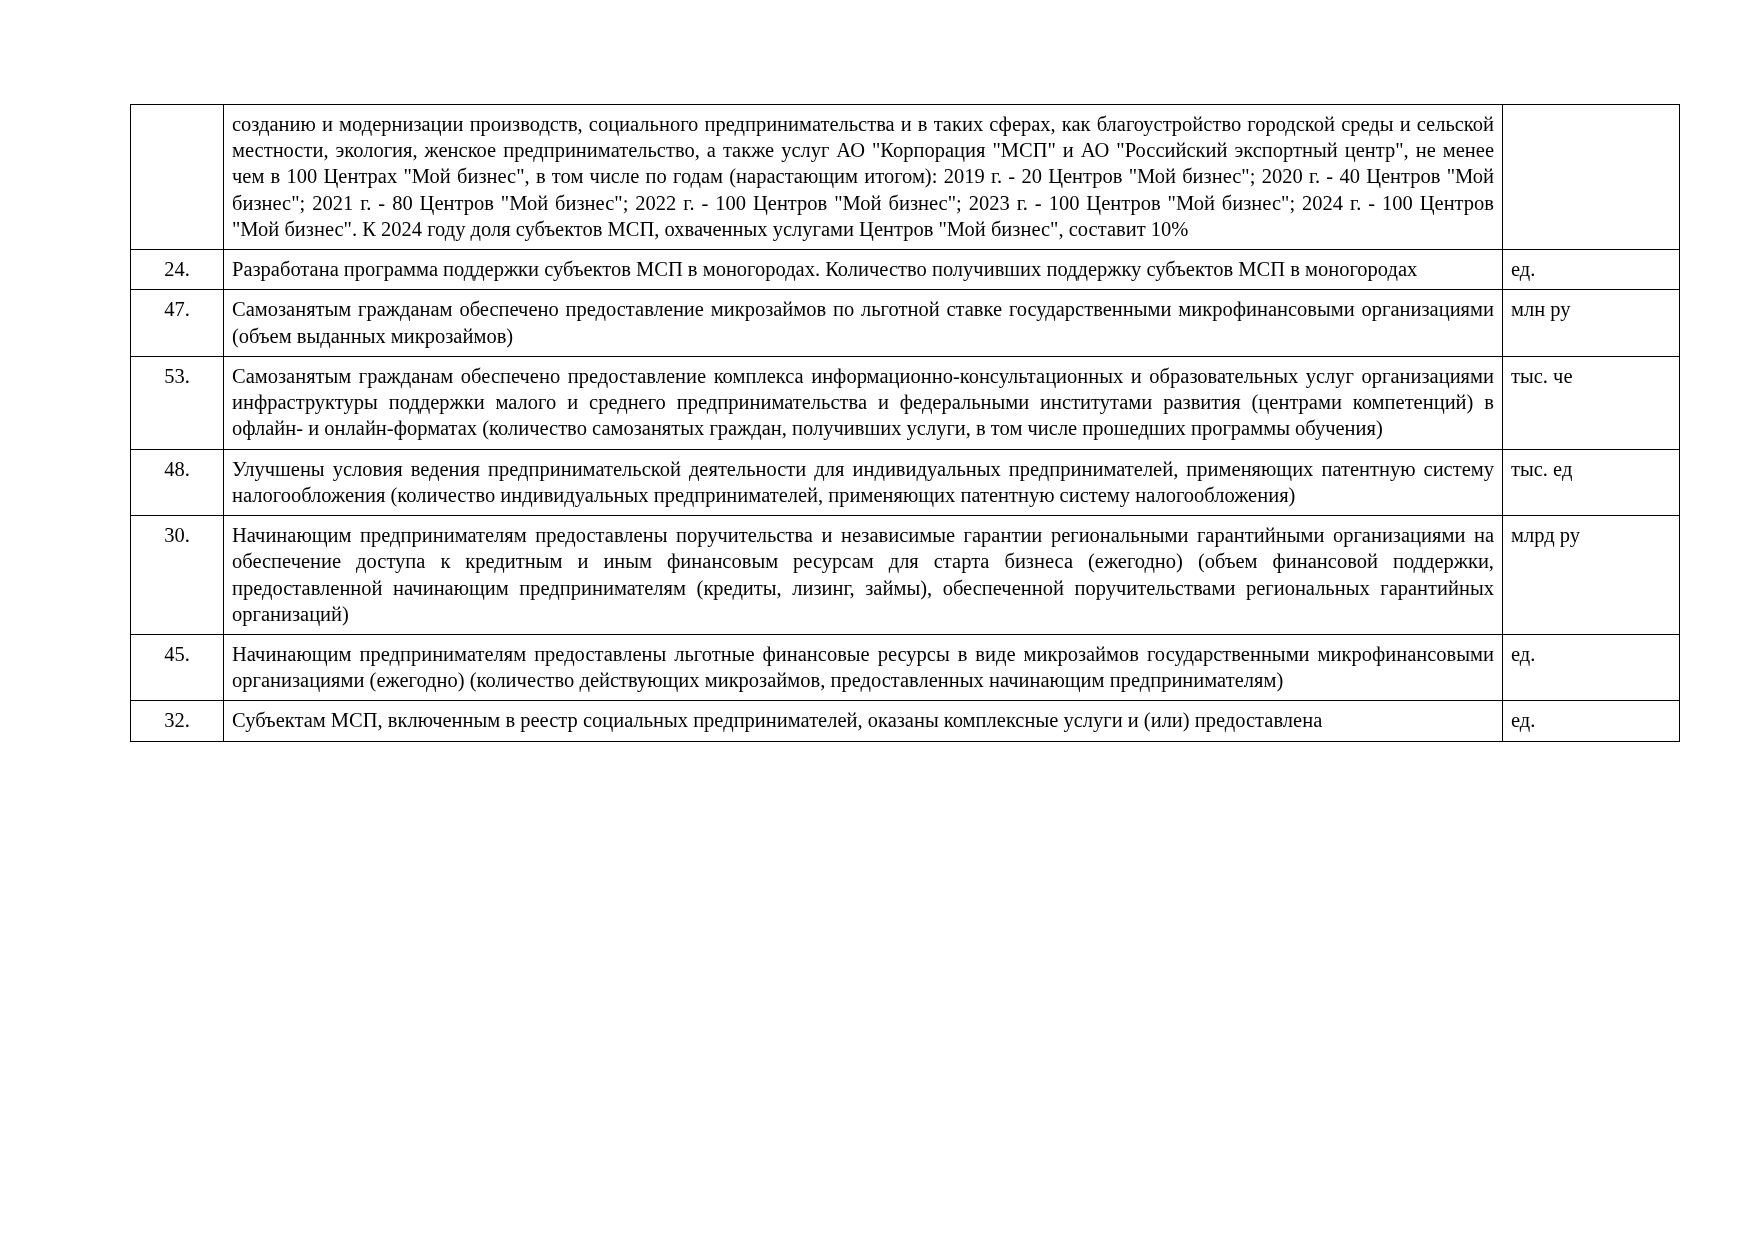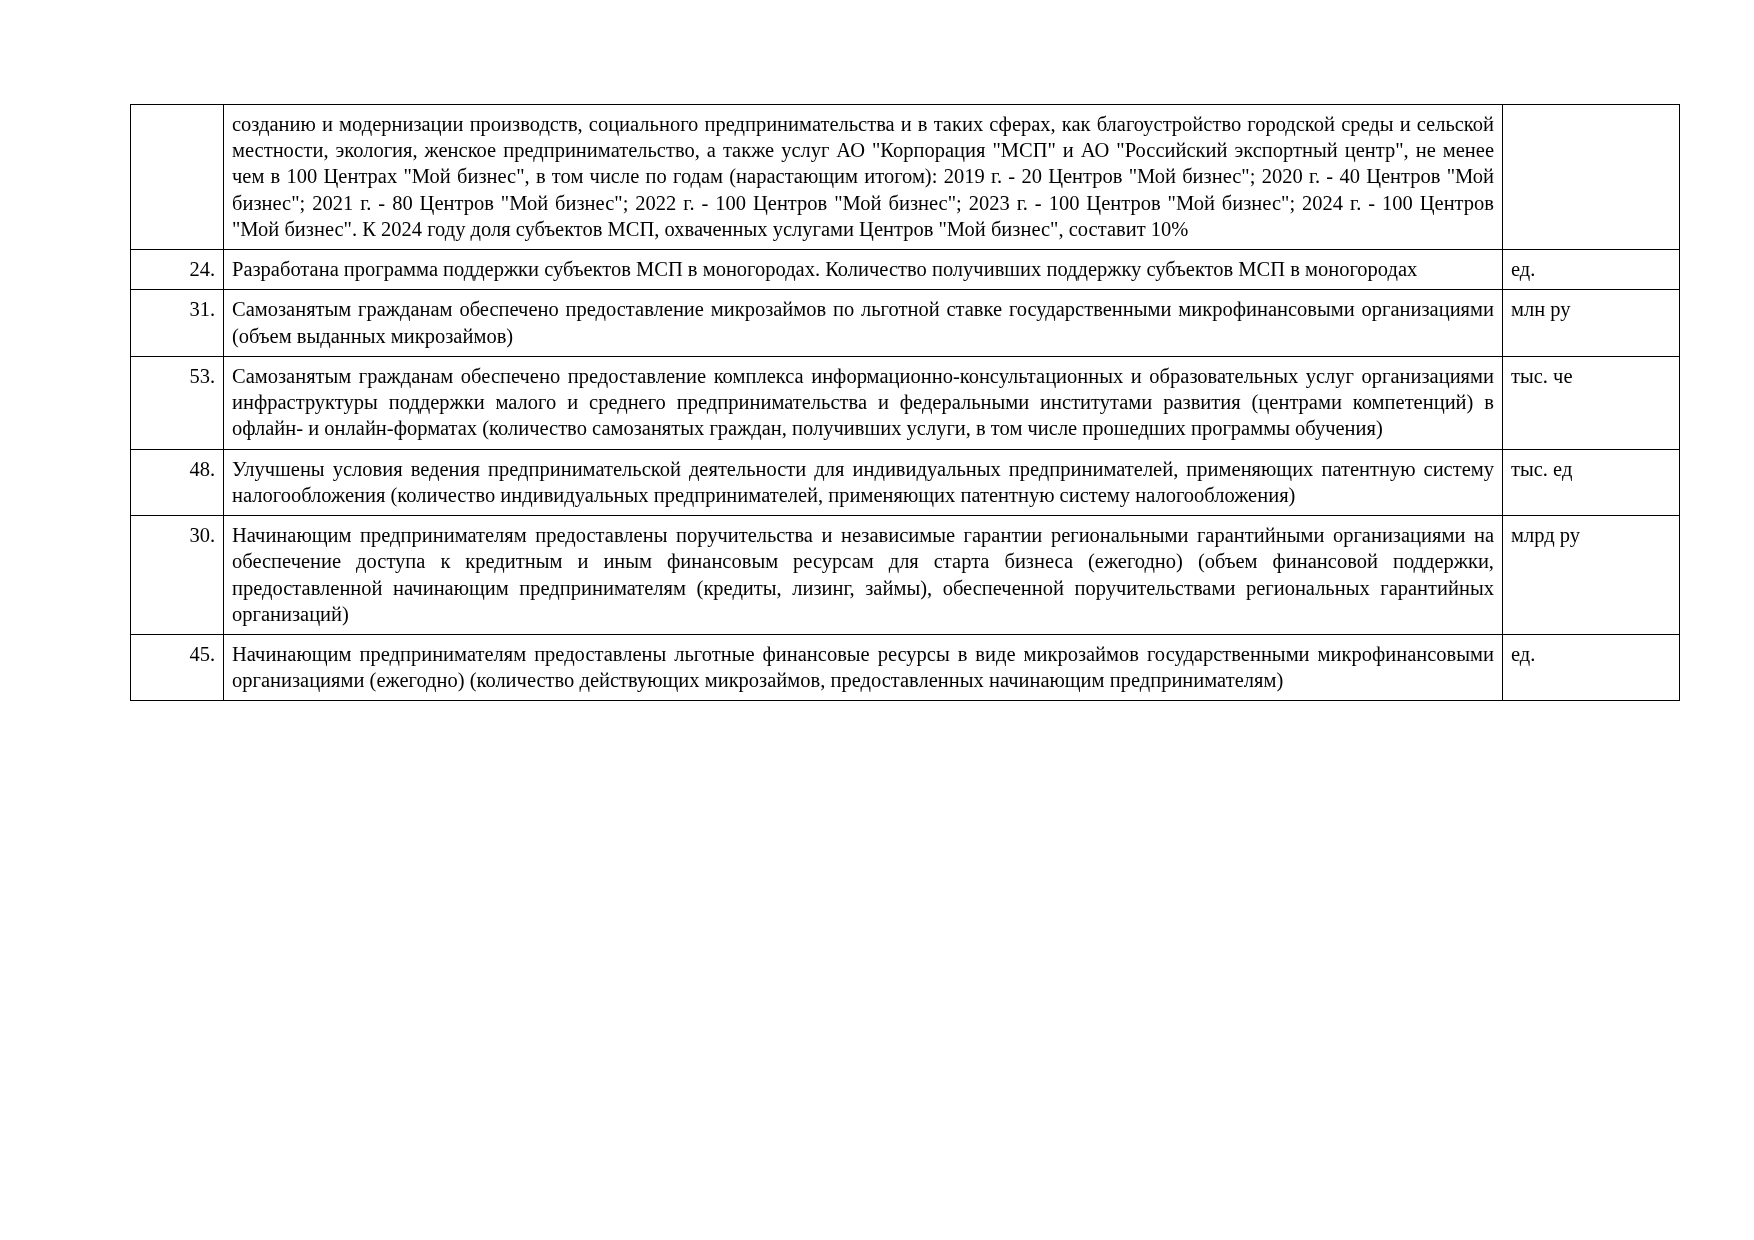--- a/index.html
+++ b/index.html
@@ -31,21 +31,21 @@
   }
   .doc-table td {
     border: 1px solid #000000;
     vertical-align: top;
     padding: 6px 8px 7px 8px;
     font-size: 20.5px;
     line-height: 1.28;
   }
   .col-num {
     width: 76px;
-    text-align: right;
+    text-align: center;
     white-space: nowrap;
   }
   .col-text {
     width: 1262px;
     text-align: justify;
     text-align-last: left;
     hyphens: none;
   }
   .col-unit {
     width: 160px;
@@ -64,21 +64,21 @@
         <td class="col-num"></td>
         <td class="col-text">созданию и модернизации производств, социального предпринимательства и в таких сферах, как благоустройство городской среды и сельской местности, экология, женское предпринимательство, а также услуг АО "Корпорация "МСП" и АО "Российский экспортный центр", не менее чем в 100 Центрах "Мой бизнес", в том числе по годам (нарастающим итогом): 2019 г. - 20 Центров "Мой бизнес"; 2020 г. - 40 Центров "Мой бизнес"; 2021 г. - 80 Центров "Мой бизнес"; 2022 г. - 100 Центров "Мой бизнес"; 2023 г. - 100 Центров "Мой бизнес"; 2024 г. - 100 Центров "Мой бизнес". К 2024 году доля субъектов МСП, охваченных услугами Центров "Мой бизнес", составит 10%</td>
         <td class="col-unit"></td>
       </tr>
       <tr>
         <td class="col-num">24.</td>
         <td class="col-text">Разработана программа поддержки субъектов МСП в моногородах. Количество получивших поддержку субъектов МСП в моногородах</td>
         <td class="col-unit">ед.</td>
       </tr>
       <tr>
-        <td class="col-num">31.</td>
+        <td class="col-num">47.</td>
         <td class="col-text">Самозанятым гражданам обеспечено предоставление микрозаймов по льготной ставке государственными микрофинансовыми организациями (объем выданных микрозаймов)</td>
         <td class="col-unit">млн ру</td>
       </tr>
       <tr>
         <td class="col-num">53.</td>
         <td class="col-text">Самозанятым гражданам обеспечено предоставление комплекса информационно-консультационных и образовательных услуг организациями инфраструктуры поддержки малого и среднего предпринимательства и федеральными институтами развития (центрами компетенций) в офлайн- и онлайн-форматах (количество самозанятых граждан, получивших услуги, в том числе прошедших программы обучения)</td>
         <td class="col-unit">тыс. че</td>
       </tr>
       <tr>
         <td class="col-num">48.</td>
@@ -88,15 +88,20 @@
       <tr>
         <td class="col-num">30.</td>
         <td class="col-text">Начинающим предпринимателям предоставлены поручительства и независимые гарантии региональными гарантийными организациями на обеспечение доступа к кредитным и иным финансовым ресурсам для старта бизнеса (ежегодно) (объем финансовой поддержки, предоставленной начинающим предпринимателям (кредиты, лизинг, займы), обеспеченной поручительствами региональных гарантийных организаций)</td>
         <td class="col-unit">млрд ру</td>
       </tr>
       <tr>
         <td class="col-num">45.</td>
         <td class="col-text">Начинающим предпринимателям предоставлены льготные финансовые ресурсы в виде микрозаймов государственными микрофинансовыми организациями (ежегодно) (количество действующих микрозаймов, предоставленных начинающим предпринимателям)</td>
         <td class="col-unit">ед.</td>
       </tr>
+      <tr>
+        <td class="col-num">32.</td>
+        <td class="col-text">Субъектам МСП, включенным в реестр социальных предпринимателей, оказаны комплексные услуги и (или) предоставлена</td>
+        <td class="col-unit">ед.</td>
+      </tr>
     </tbody>
   </table>
 </div>
 
 </body></html>

